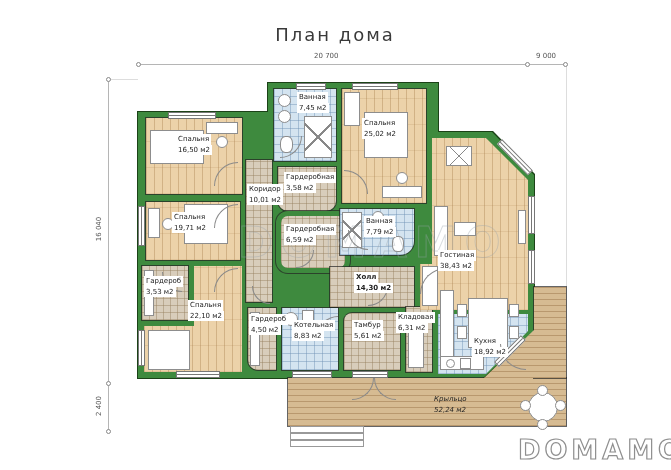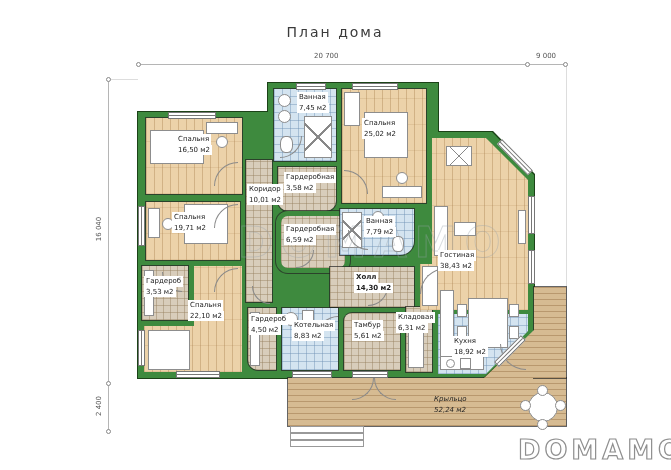--- a/index.html
+++ b/index.html
@@ -44,21 +44,21 @@
   .arc-tr{border-bottom:none;border-left:none;border-radius:0 100% 0 0;}
   
   .dimline{position:absolute;background:#b5b5b5;z-index:5;}
   .dimfaint{position:absolute;background:#ddd;z-index:4;}
   .tick{position:absolute;width:5px;height:5px;border:1px solid #888;border-radius:50%;
         background:#fff;z-index:6;box-sizing:border-box;}
   .dimlbl{position:absolute;font-size:7px;color:#555;z-index:6;background:#fff;padding:0 2px;white-space:nowrap;}
   .rot{transform:rotate(-90deg);transform-origin:center;}
   
   #title{position:absolute;left:255px;top:24px;width:160px;text-align:center;z-index:6;
-         font-size:14px;letter-spacing:2px;color:#3a3a3a;}
+         font-size:18px;letter-spacing:2px;color:#3a3a3a;}
   #watermark{position:absolute;left:238px;top:218px;z-index:35;font-size:42px;letter-spacing:8px;
          font-weight:bold;color:transparent;-webkit-text-stroke:1px #9aa4ab;opacity:.38;}
   #logo{position:absolute;left:518px;top:434px;z-index:6;font-size:27px;letter-spacing:4px;
          font-weight:bold;color:transparent;-webkit-text-stroke:1.2px #8f8f8f;}
   .steps{position:absolute;background:#fff;border:1px solid #999;z-index:21;box-sizing:border-box;}
 </style>
 </head>
 <body>
 
 <div id="canvas">
@@ -246,21 +246,21 @@
       <span>5,61 м2</span>
     </div>
   <div class="lbl" style="left:396px;top:312px;">
     <span>Кладовая</span>
       <span>6,31 м2</span>
     </div>
   <div class="lbl" style="left:438px;top:250px;">
     <span>Гостиная</span>
       <span>38,43 м2</span>
     </div>
-  <div class="lbl" style="left:452px;top:336px;text-align:right;">
+  <div class="lbl" style="left:472px;top:336px;text-align:right;">
     <span>Кухня</span>
       <span>18,92 м2</span>
     </div>
   <div class="lbl plain" style="left:432px;top:394px;font-style:italic;">
     <span>Крыльцо</span>
       <span>52,24 м2</span>
     </div>
 
   <div id="watermark">DOMAMO</div>
   <div id="logo">DOMAMO</div>

